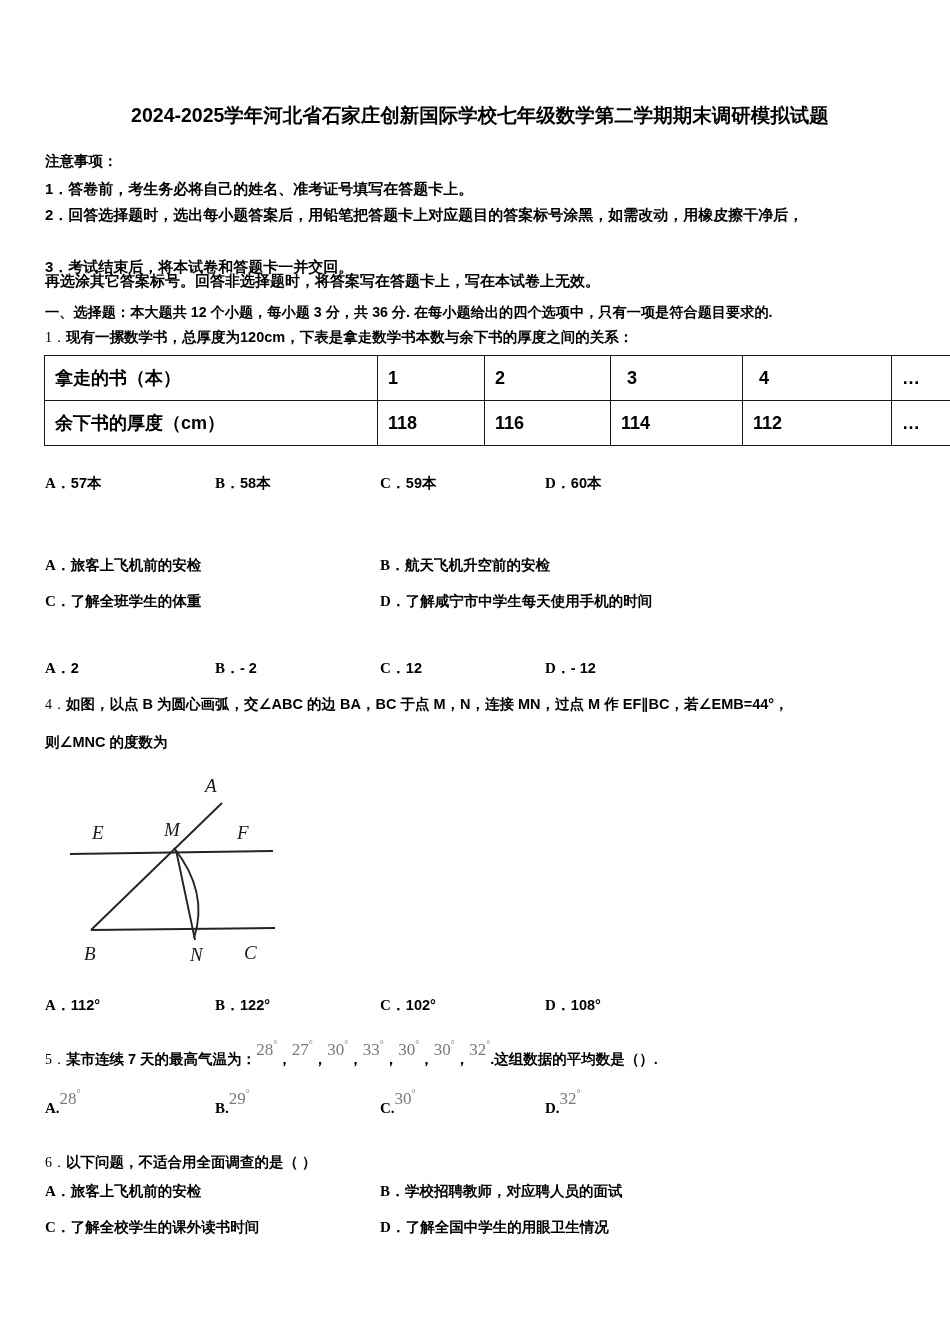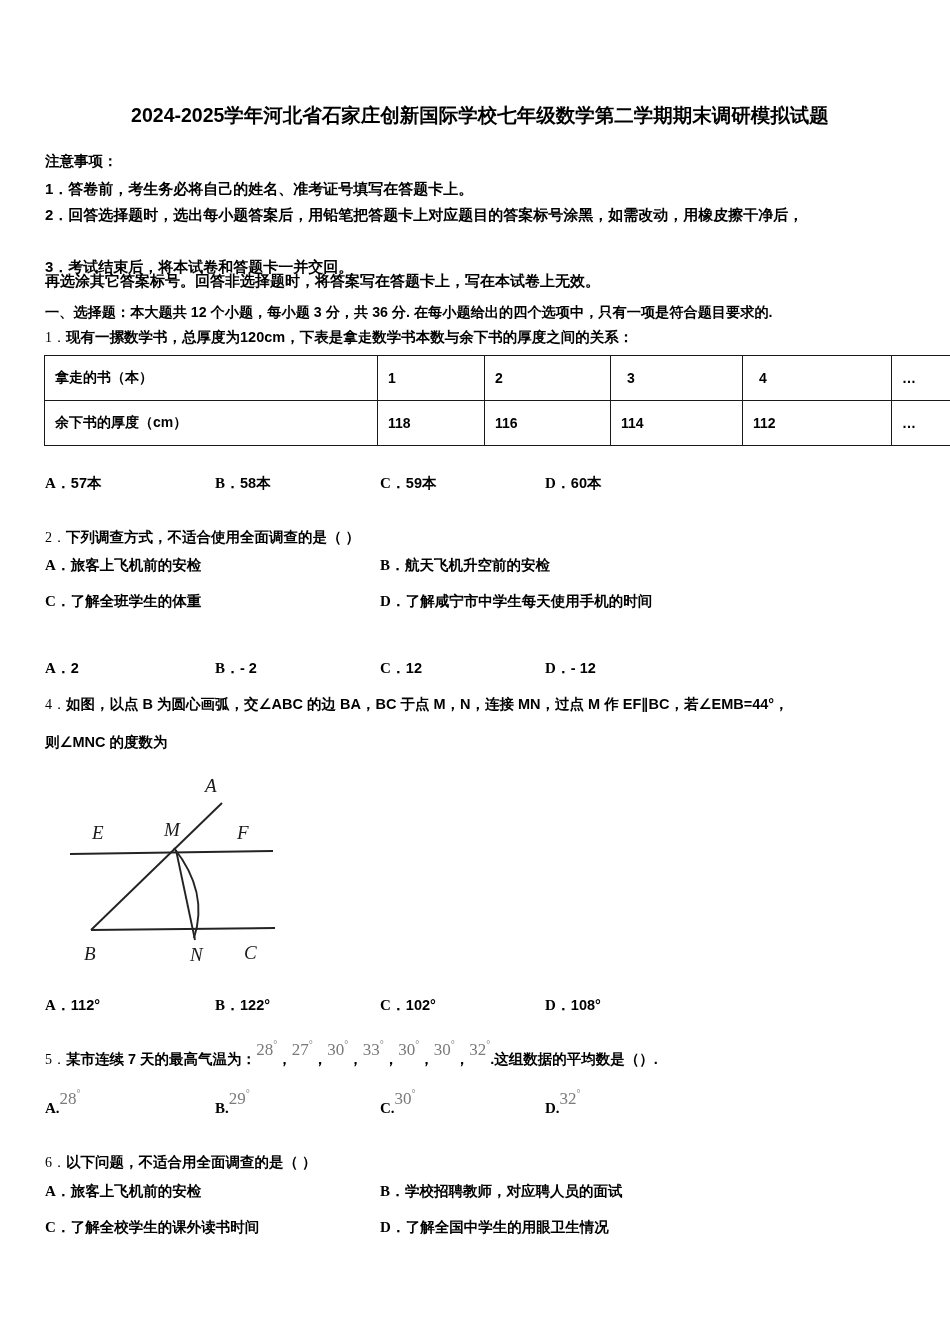--- a/index.html
+++ b/index.html
@@ -98,21 +98,21 @@
     top: 355px;
     width: 862px;
     border-collapse: collapse;
     table-layout: fixed;
   }
   .q1-table td {
     border: 1.2px solid #1a1a1a;
     height: 44px;
     padding: 0 10px;
     font-family: "Liberation Sans", "DejaVu Sans", sans-serif;
-    font-size: 14px;
+    font-size: 18px;
     font-weight: 600;
     vertical-align: middle;
   }
   .q1-table td.label-cell { width: 312px; text-align: left; }
   .q1-table td.v1 { width: 86px; }
   .q1-table td.v2 { width: 105px; }
   .q1-table td.v3 { width: 105px; }
   .q1-table td.v4 { width: 122px; }
   .q1-table td.v5 { width: 132px; }
   .q1-table td.num { text-align: left; }
@@ -218,23 +218,20 @@
     </table>
 
 
   <div class="opt-row" style="top:474px;text-decoration:underline;">
     <div class="opt c-a"><span class="letter">A．</span><span>57本</span></div>
     <div class="opt c-b"><span class="letter">B．</span><span>58本</span></div>
     <div class="opt c-c"><span class="letter">C．</span><span>59本</span></div>
     <div class="opt c-d"><span class="letter">D．</span><span>60本</span></div>
   </div>
 
-  <div class="q-stem" style="top:525px;">
-    <span class="q-num">2．</span><span>下列调查方式，不适合使用全面调查的是（      ）</span>
-  </div>
   <div class="opt-row" style="top:556px;">
     <div class="opt w-a"><span class="letter">A．</span><span>旅客上飞机前的安检</span></div>
     <div class="opt w-b"><span class="letter">B．</span><span>航天飞机升空前的安检</span></div>
   </div>
   <div class="opt-row" style="top:592px;">
     <div class="opt w-a"><span class="letter">C．</span><span>了解全班学生的体重</span></div>
     <div class="opt w-b"><span class="letter">D．</span><span>了解咸宁市中学生每天使用手机的时间</span></div>
   </div>
 
   <div class="opt-row" style="top:659px;">

